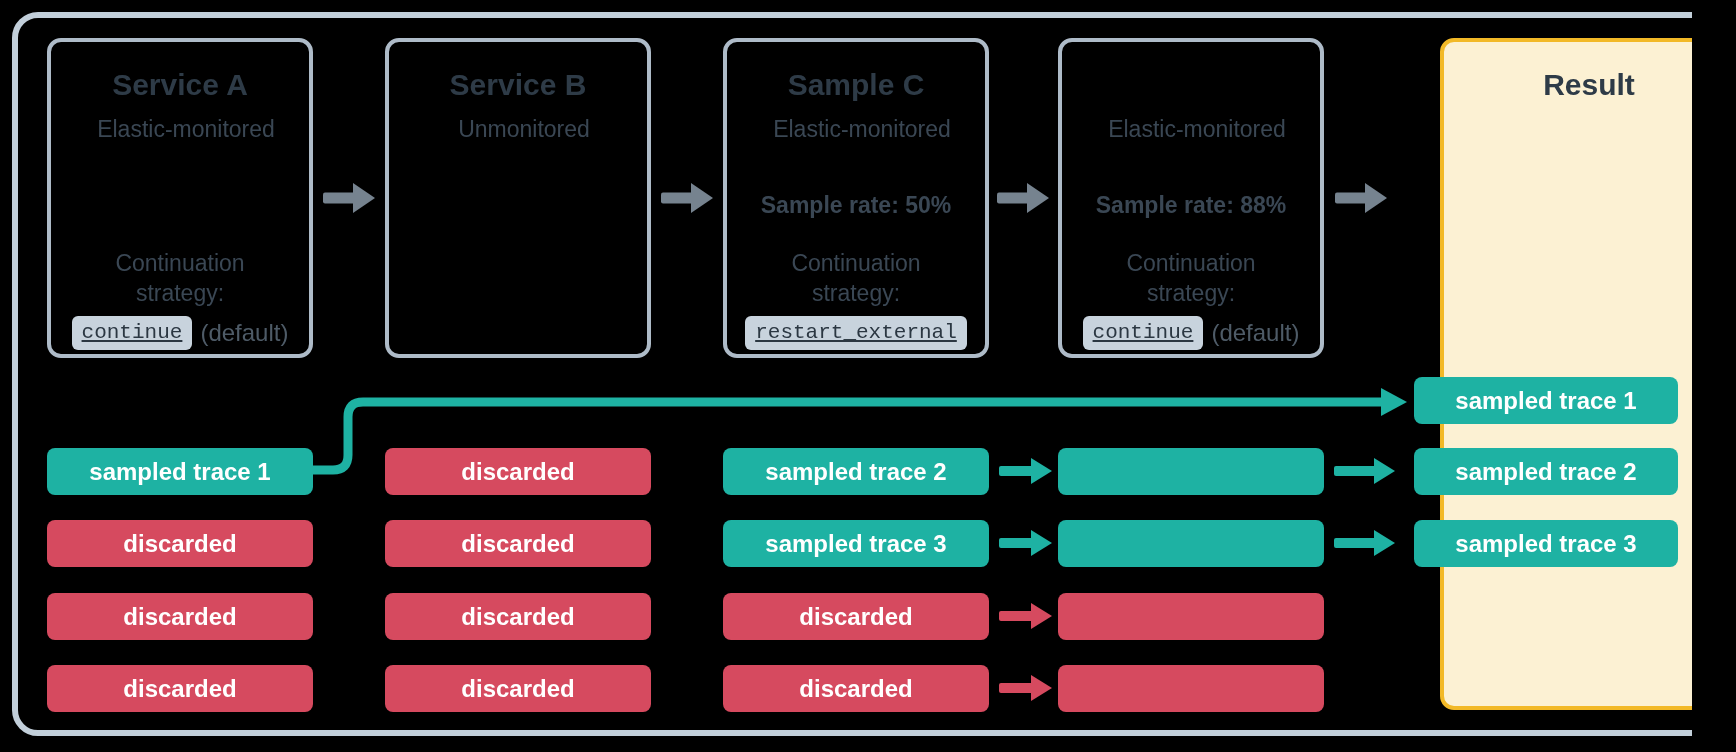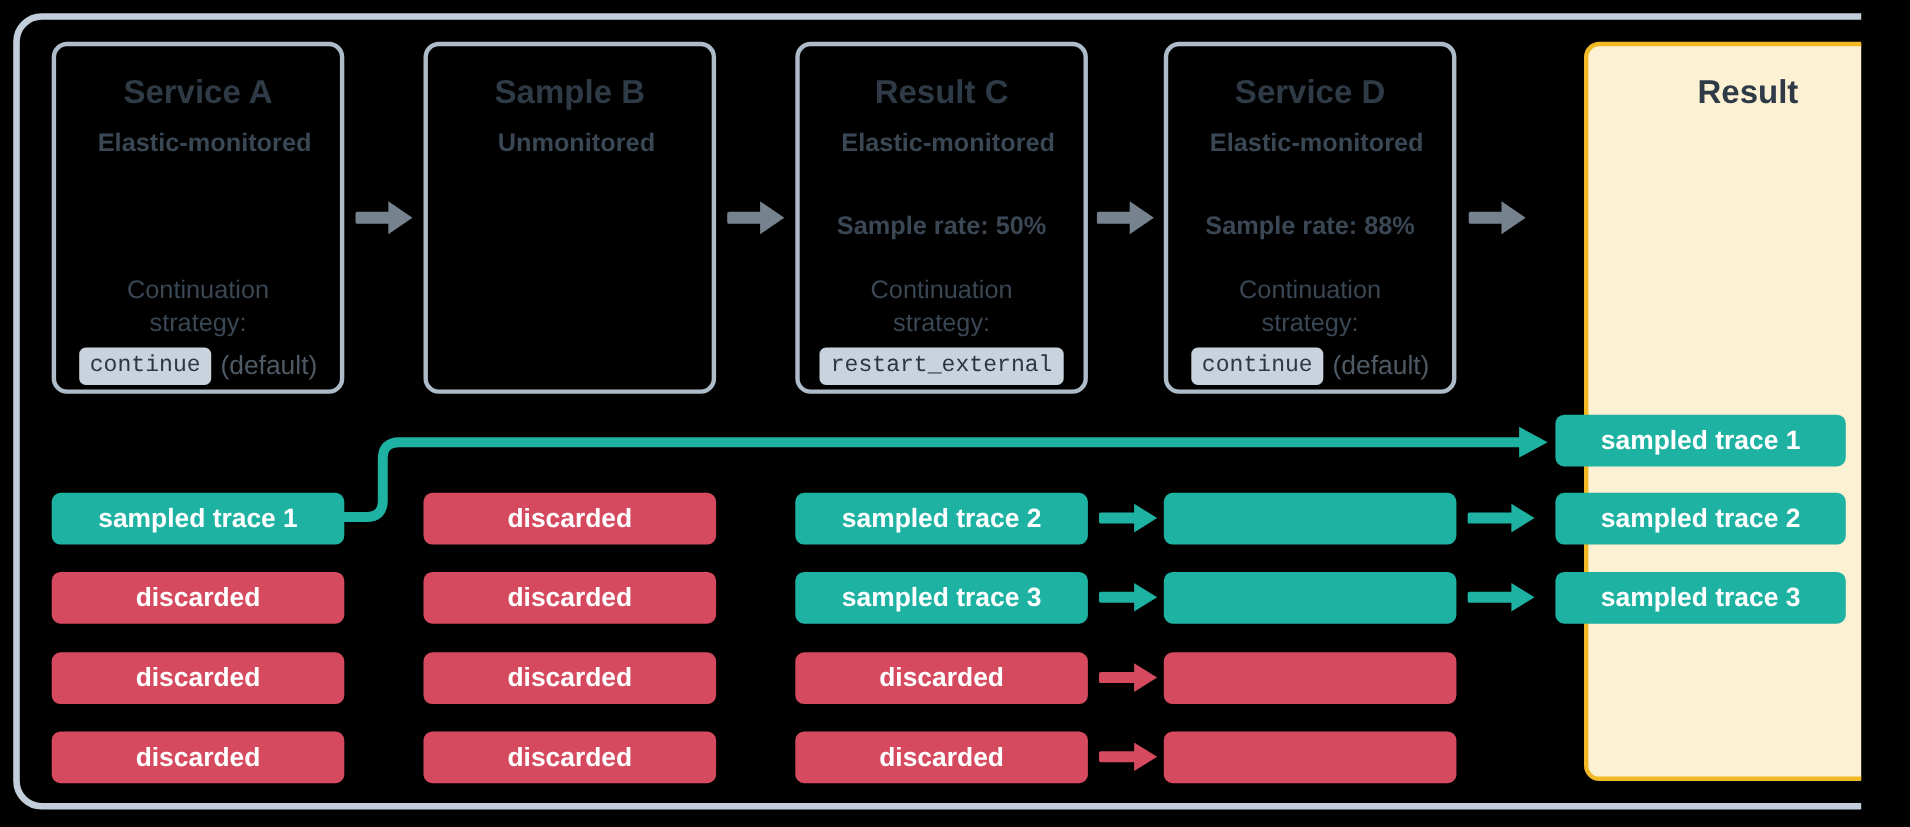--- a/index.html
+++ b/index.html
@@ -24,39 +24,39 @@
     background:var(--result_bg,#FCF1D3);
     border:4px solid var(--result_border,#F2B927);
     border-radius:14px; box-sizing:border-box; text-align:center;margin-left:44px;
   }
   .box-title {
     position:absolute; top:26px; left:0; right:0;
     font-size:30px; font-weight:bold; color:var(--heading_text,#2E3B47);
   }
   .svc-mon {
     position:absolute; top:74px; left:12px; right:0;
-    font-size:23px; font-weight:bold; color:var(--body_text,#3A4754);
+    font-size:23px; font-weight:normal; color:var(--body_text,#3A4754);
   }
   .svc-rate {
     position:absolute; top:150px; left:0; right:0;
     font-size:23px; font-weight:bold; color:var(--body_text,#3A4754);
   }
   .svc-strategy { position:absolute; top:206px; left:8px; right:8px; }
   .strategy-label {
     font-size:23px; font-weight:normal; color:var(--body_text,#3A4754);
     line-height:30px; max-width:190px; margin:0 auto;
   }
   .strategy-code-line {
     margin-top:8px; display:flex; justify-content:center; align-items:center; gap:8px;
   }
   .code-pill {
     font-family:"Liberation Mono","DejaVu Sans Mono",monospace;
     font-size:21px; line-height:28px;
     background:var(--code_bg,#C8D3DD); color:var(--code_text,#2B3742);
-    padding:3px 10px; border-radius:6px; white-space:nowrap;
+    padding:3px 10px; border-radius:6px; white-space:nowrap;text-decoration:underline;
   }
   .strategy-suffix { font-size:24px; font-weight:normal; color:var(--muted_text,#4E5B67); white-space:nowrap; }
   .strategy-suffix:empty { display:none; }
   .pill {
     position:absolute; width:266px; height:47px; border-radius:8px;
     display:flex; align-items:center; justify-content:center;
     font-size:24px; font-weight:bold; color:var(--pill_text,#FFFFFF);
   }
   .pill.sampled   { background:var(--teal,#1EB2A3); }
   .pill.discarded { background:var(--red,#D64A5F); }
@@ -81,38 +81,37 @@
     <div class="svc-strategy">
       <div class="strategy-label">Continuation strategy:</div>
       <div class="strategy-code-line">
         <code class="code-pill">continue</code>
         <span class="strategy-suffix">(default)</span>
       </div>
     </div>
   </div>
 
   <div class="svc-box" style="left:385px">
-    <div class="box-title">Sample B</div>
+    <div class="box-title">Service B</div>
     <div class="svc-mon">Unmonitored</div>
   </div>
 
   <div class="svc-box" style="left:723px">
-    <div class="box-title">Result C</div>
+    <div class="box-title">Sample C</div>
     <div class="svc-mon">Elastic-monitored</div>
     <div class="svc-rate">Sample rate: 50%</div>
     <div class="svc-strategy">
       <div class="strategy-label">Continuation strategy:</div>
       <div class="strategy-code-line">
         <code class="code-pill">restart_external</code>
       </div>
     </div>
   </div>
 
   <div class="svc-box" style="left:1058px">
-    <div class="box-title">Service D</div>
     <div class="svc-mon">Elastic-monitored</div>
     <div class="svc-rate">Sample rate: 88%</div>
     <div class="svc-strategy">
       <div class="strategy-label">Continuation strategy:</div>
       <div class="strategy-code-line">
         <code class="code-pill">continue</code>
         <span class="strategy-suffix">(default)</span>
       </div>
     </div>
   </div>

